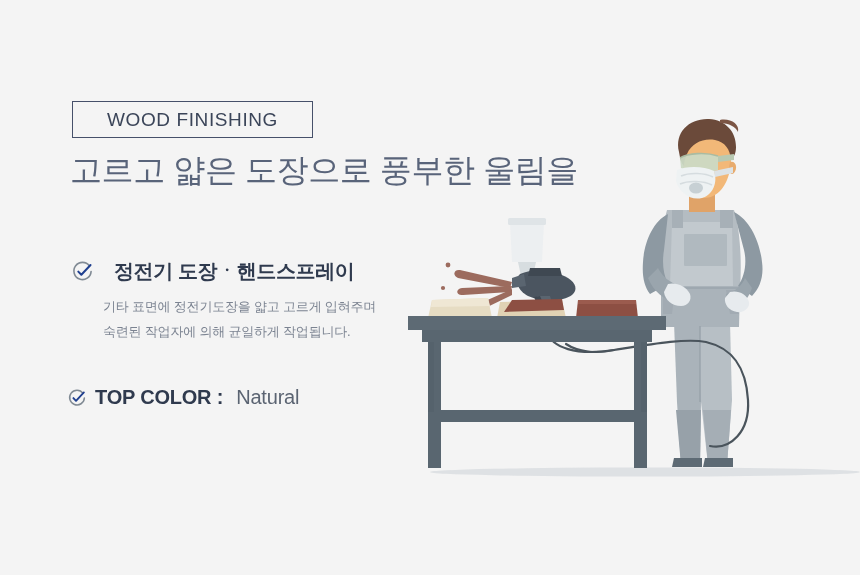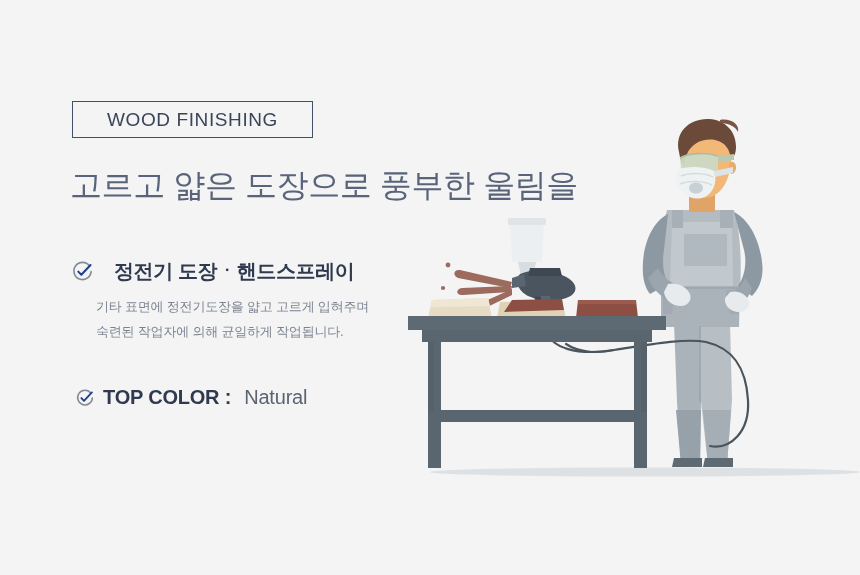--- a/index.html
+++ b/index.html
@@ -39,21 +39,21 @@
     letter-spacing: 0.6px;
     color: #3b4559;
     font-weight: 500;
     line-height: 1;
     white-space: nowrap;
   }
 
   .headline {
     position: absolute;
     left: 70px;
-    top: 165px;
+    top: 150px;
     font-size: 32px;
     color: #59647a;
     font-weight: 400;
     letter-spacing: -0.4px;
     white-space: nowrap;
     line-height: 1.25;
   }
 
   
   .feature {
@@ -69,32 +69,32 @@
   }
   .feature-title {
     font-size: 20px;
     font-weight: 700;
     color: #2f3a4e;
     letter-spacing: -0.4px;
     white-space: nowrap;
   }
   .feature-body {
     margin-top: 9px;
-    margin-left: 24px;
+    margin-left: 31px;
     font-size: 13px;
     color: #7b8391;
     line-height: 1.95;
     letter-spacing: -0.2px;
   }
   .feature-body div { white-space: nowrap; }
 
   
   .spec {
     position: absolute;
-    left: 76px;
+    left: 68px;
     display: flex;
     align-items: center;
     gap: 9px;
     white-space: nowrap;
   }
   .spec-1 { top: 386px; }
   .spec-2 { top: 431px; }
   .spec-label {
     font-size: 20px;
     font-weight: 700;

